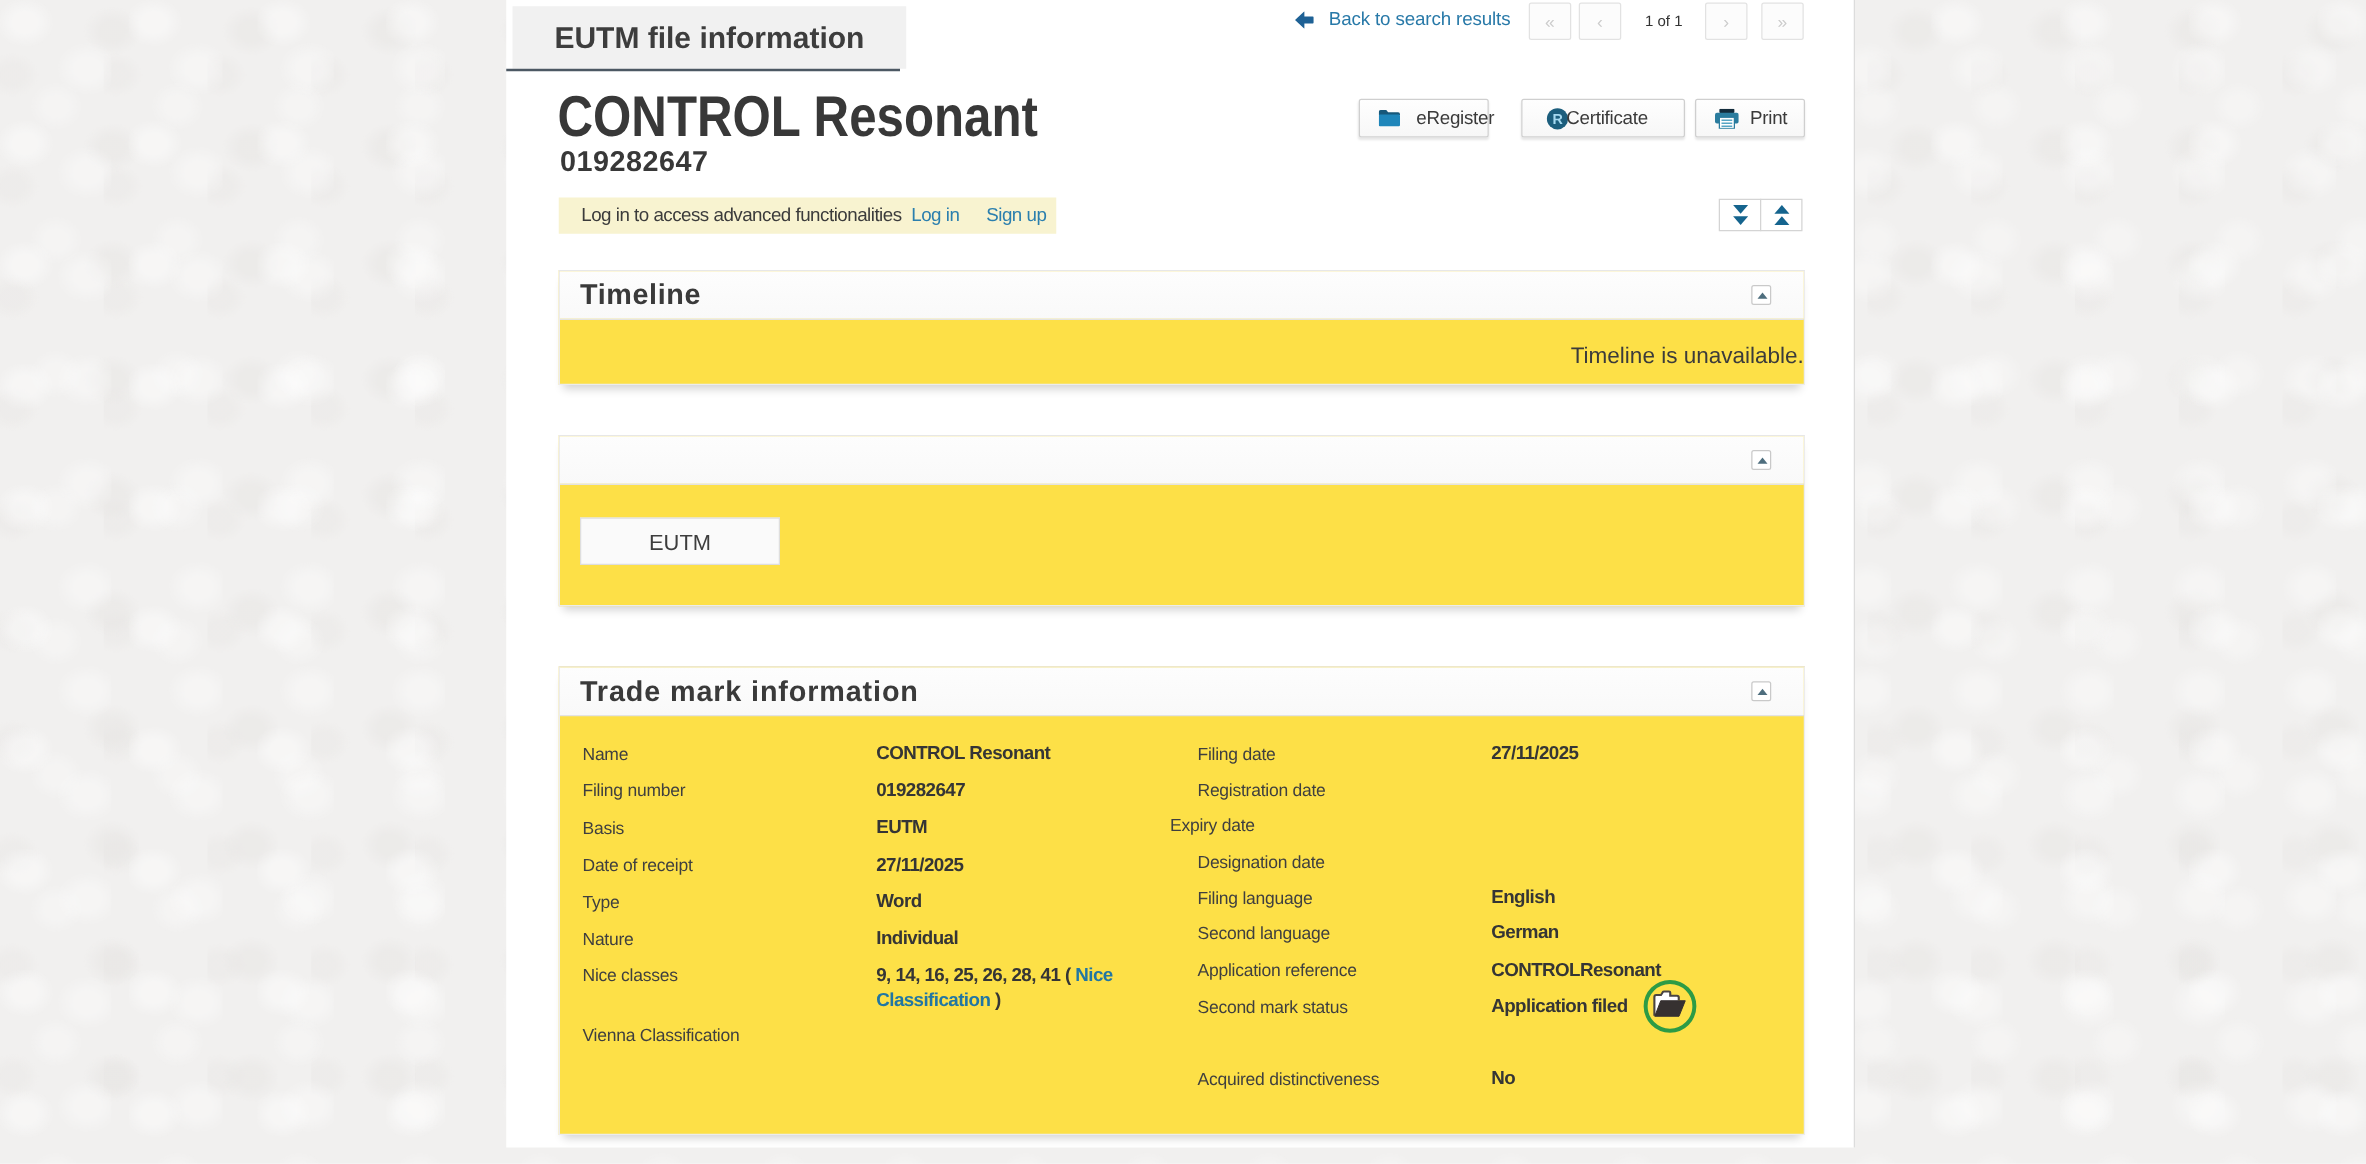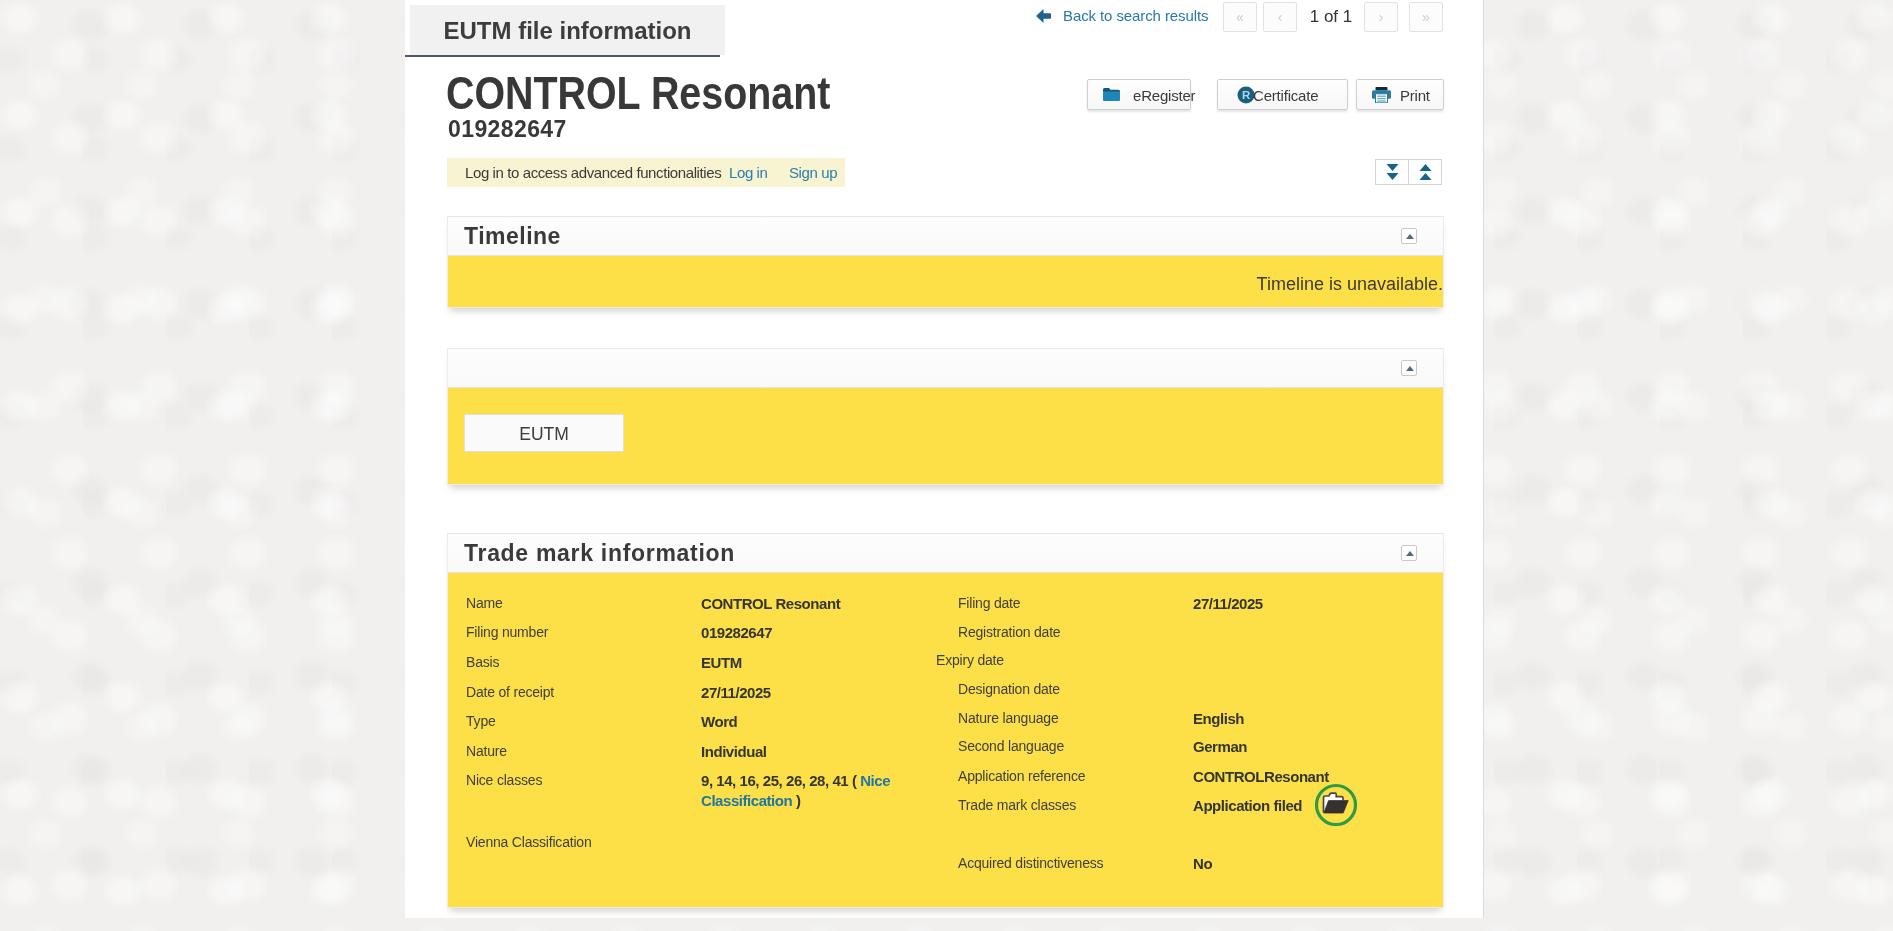--- a/index.html
+++ b/index.html
@@ -30,21 +30,21 @@
   }
   #tabline { position:absolute; left:0; top:55px; width:315px; height:2px; background:#4c5863; }
 
   
   #backlink { position:absolute; left:658px; top:7px; font-size:15px; color:#2879a8; letter-spacing:-0.1px; }
   .pagbtn {
     position:absolute; top:2px; width:34px; height:30px;
     background:#fcfcfc; border:1px solid #e2e2e2; border-radius:2px;
     color:#cccccc; font-size:14px; text-align:center; line-height:28px;
   }
-  #pofp { position:absolute; left:901px; top:2px; width:50px; text-align:center; line-height:30px; font-size:17px; color:#333; white-space:nowrap; }
+  #pofp { position:absolute; left:901px; top:2px; width:50px; text-align:center; line-height:30px; font-size:12px; color:#333; white-space:nowrap; }
 
   
   #title { position:absolute; left:41px; top:66px; font-size:46px; font-weight:bold; color:#383838; white-space:nowrap; transform-origin:0 0; transform:scaleX(0.856); }
   #fnum { position:absolute; left:43px; top:116px; font-size:23px; font-weight:bold; color:#383838; letter-spacing:0.4px; }
 
   
   .abtn {
     position:absolute; top:79px; height:31px;
     background:linear-gradient(#fefefe,#f7f7f7); border:1px solid #cfcfcf; border-radius:2px;
     box-shadow:0 2px 2px rgba(0,0,0,.10);
@@ -165,34 +165,34 @@
     <div class="val" style="left:253px; top:128px;">EUTM</div>
     <div class="lab" style="left:18px; top:158px;">Date of receipt</div>
     <div class="val" style="left:253px; top:158px;">27/11/2025</div>
     <div class="lab" style="left:18px; top:187px;">Type</div>
     <div class="val" style="left:253px; top:187px;">Word</div>
     <div class="lab" style="left:18px; top:217px;">Nature</div>
     <div class="val" style="left:253px; top:217px;">Individual</div>
     <div class="lab" style="left:18px; top:246px;">Nice classes</div>
     <div class="val" style="left:253px; top:246px;">9, 14, 16, 25, 26, 28, 41 ( <a>Nice</a></div>
     <div class="val" style="left:253px; top:266px;"><a>Classification</a> )</div>
-    <div class="lab" style="left:18px; top:308px;">Vienna Classification</div>
+    <div class="lab" style="left:18px; top:294px;">Vienna Classification</div>
 
     <div class="lab" style="left:510px; top:69px;">Filing date</div>
     <div class="val" style="left:745px; top:69px;">27/11/2025</div>
     <div class="lab" style="left:510px; top:98px;">Registration date</div>
     <div class="lab" style="left:488px; top:126px;">Expiry date</div>
     <div class="lab" style="left:510px; top:155px;">Designation date</div>
-    <div class="lab" style="left:510px; top:184px;">Nature language</div>
+    <div class="lab" style="left:510px; top:184px;">Filing language</div>
     <div class="val" style="left:745px; top:184px;">English</div>
     <div class="lab" style="left:510px; top:212px;">Second language</div>
     <div class="val" style="left:745px; top:212px;">German</div>
     <div class="lab" style="left:510px; top:242px;">Application reference</div>
     <div class="val" style="left:745px; top:242px;">CONTROLResonant</div>
-    <div class="lab" style="left:510px; top:271px;">Trade mark classes</div>
+    <div class="lab" style="left:510px; top:271px;">Second mark status</div>
     <div class="val" style="left:745px; top:271px;">Application filed</div>
 
     <svg style="position:absolute; left:866px; top:249px;" width="44" height="44" viewBox="0 0 44 44">
       <circle cx="22" cy="22" r="19.5" fill="none" stroke="#2d9b45" stroke-width="3.2"></circle>
       <path d="M9.5 29.5 L9.5 14.5 Q9.5 13 11 13 L14.8 13 L16.3 10.6 Q16.6 10.2 17.2 10.2 L21.2 10.2 Q22.2 10.2 22.2 11.2 L22.2 13.6 L27.6 13.6 Q29 13.6 29 15 L29 17.2" fill="#fff" stroke="#4a4542" stroke-width="1.7"></path>
       <path d="M9.8 30 L14.6 17.6 L34.2 17.6 L29.2 30 Z" fill="#363130" stroke="#363130" stroke-width="0.8"></path>
     </svg>
 
     <div class="lab" style="left:510px; top:329px;">Acquired distinctiveness</div>
     <div class="val" style="left:745px; top:329px;">No</div>

